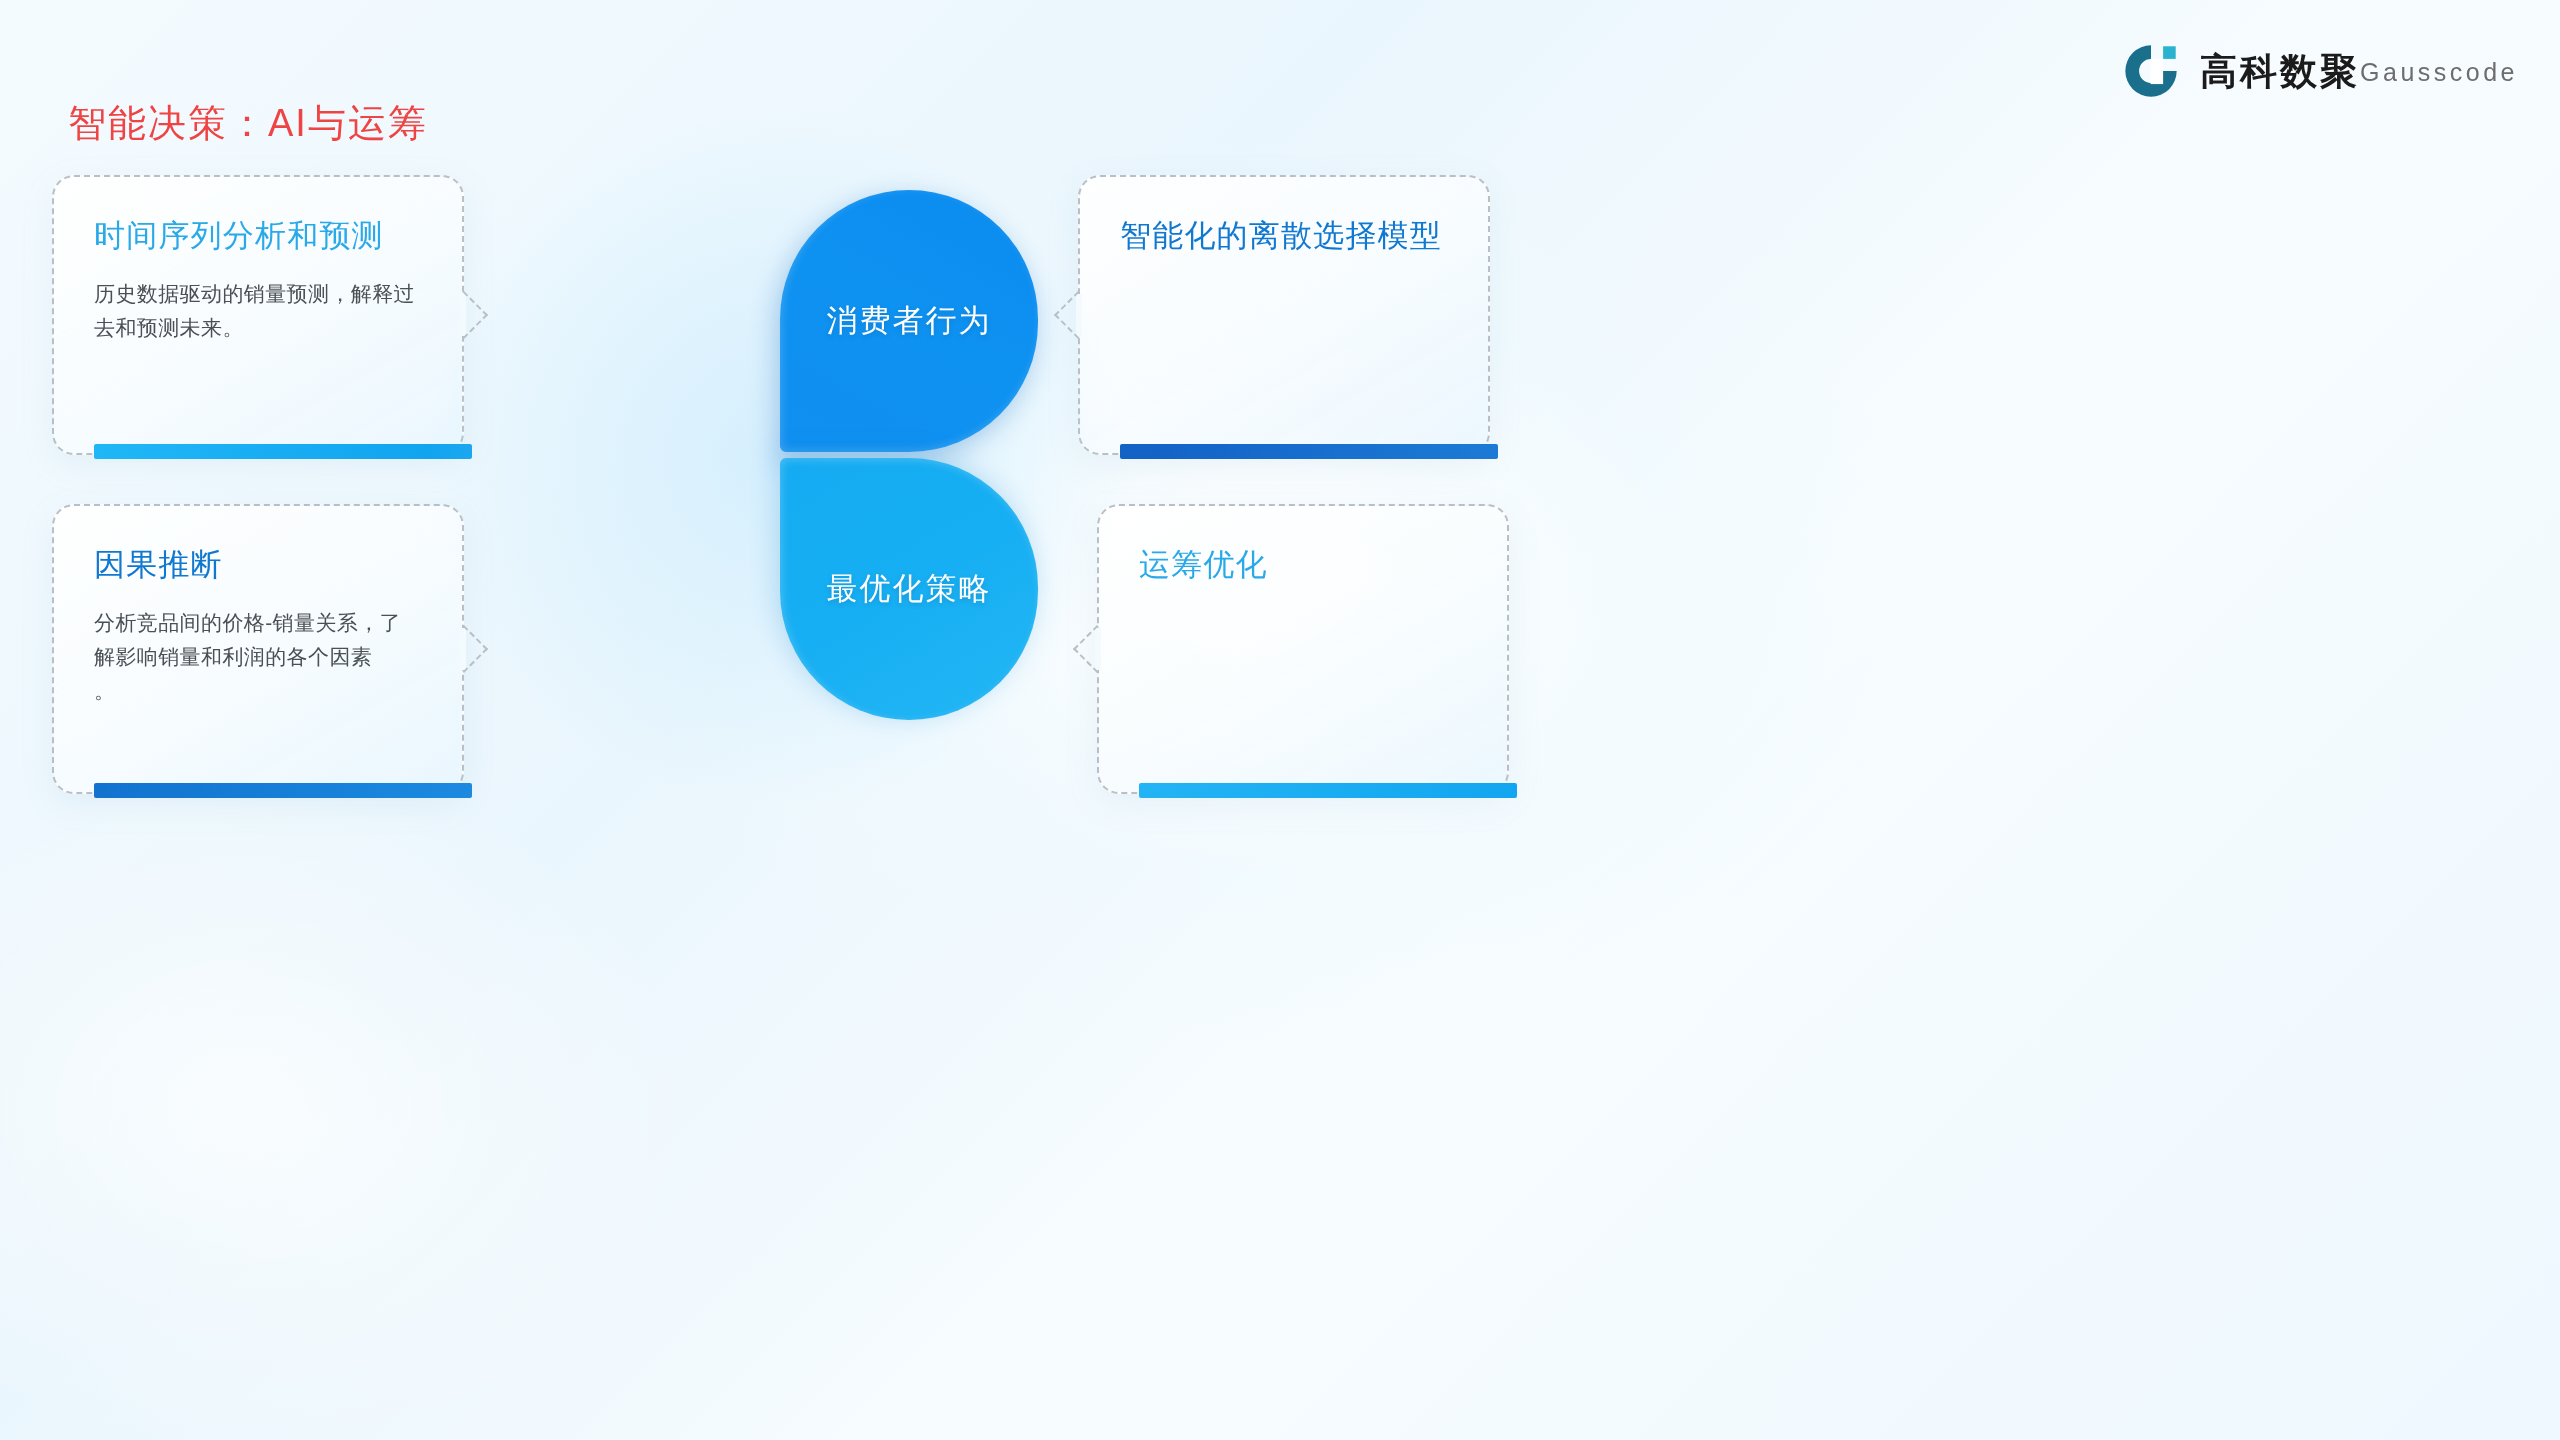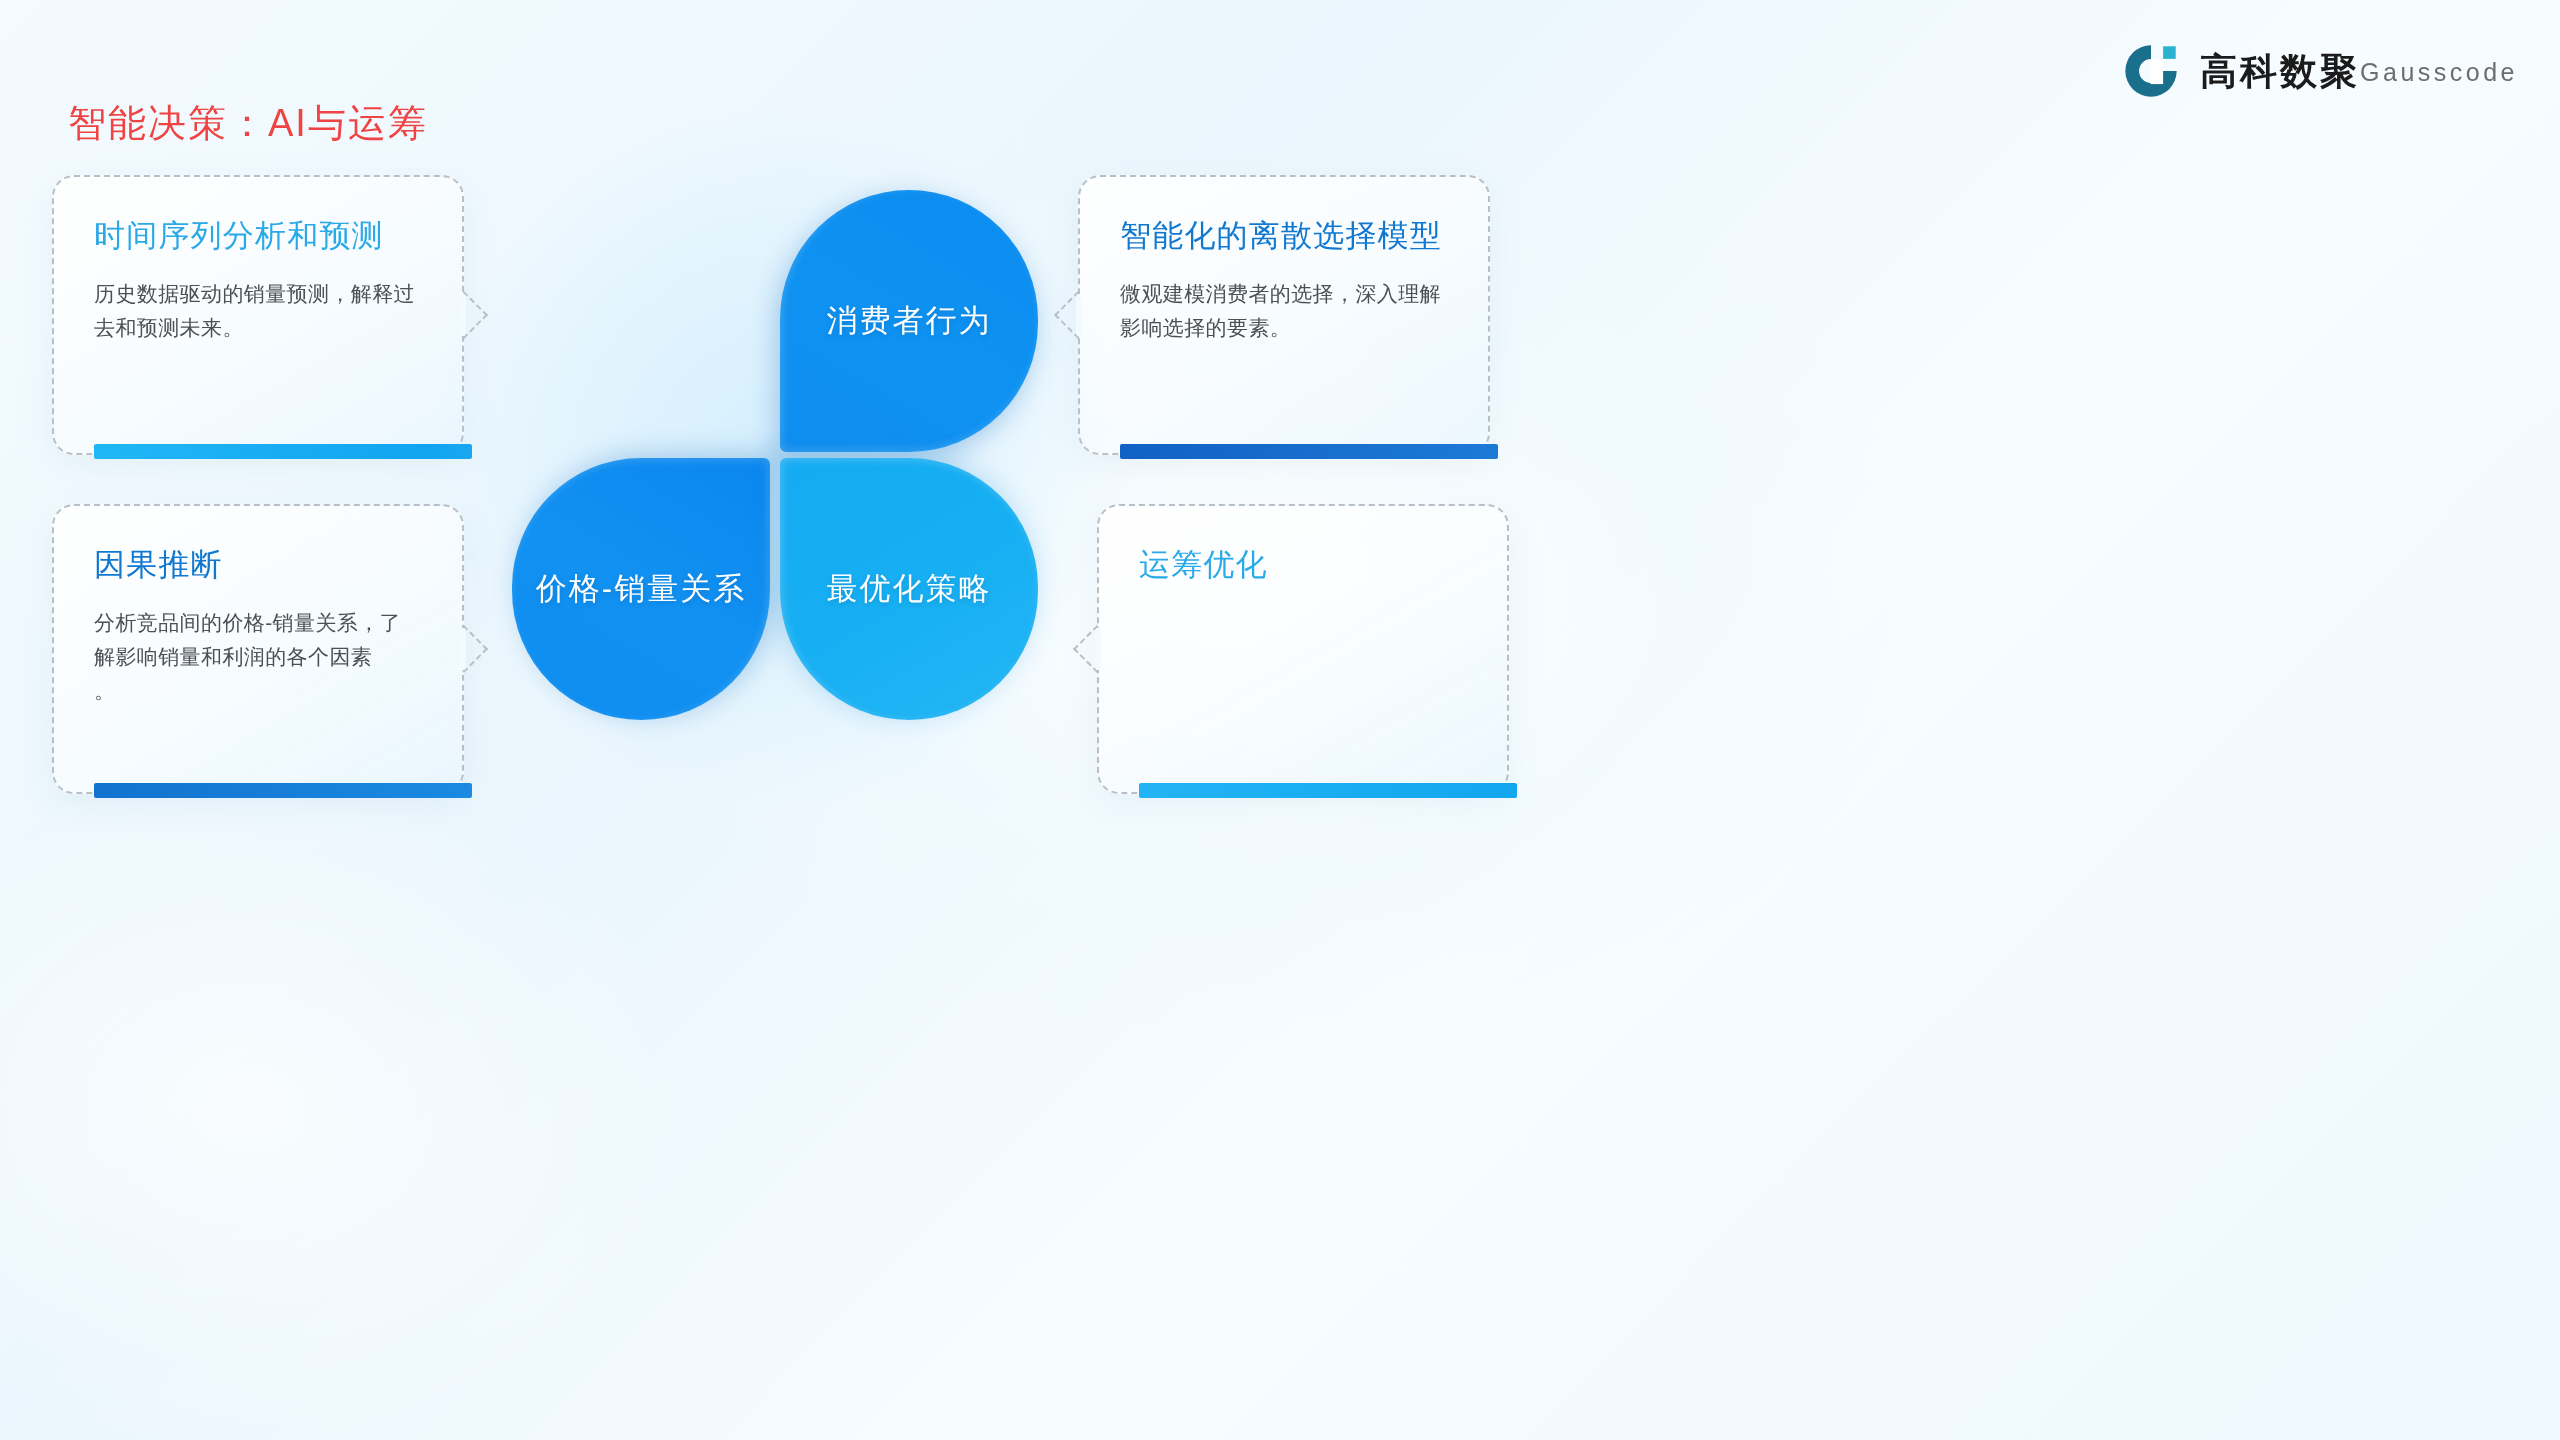--- a/index.html
+++ b/index.html
@@ -167,37 +167,33 @@
   <div class="card-title" style="color:#1178d0">因果推断</div>
   <div class="card-body" style="white-space:pre-line">分析竞品间的价格-销量关系，了解影响销量和利润的各个因素
 。</div>
   <div class="card-accent" style="background:linear-gradient(90deg,#1273cf,#1b8ae0)"></div>
   <div class="notch-mask right"></div>
   <div class="notch right"></div>
 </div>
 
 <div class="card" id="card-tr">
   <div class="card-title" style="color:#1178d0">智能化的离散选择模型</div>
-  <div class="card-body">微观建模消费者的选择，深入理解影响选择的要素。</div>
   <div class="card-accent" style="background:linear-gradient(90deg,#1261c4,#1c7ad6)"></div>
   <div class="notch-mask left"></div>
   <div class="notch left"></div>
 </div>
 
 <div class="card" id="card-br">
   <div class="card-title" style="color:#29a9e8">运筹优化</div>
   <div class="card-accent" style="background:linear-gradient(90deg,#22b4f4,#13a6f0)"></div>
   <div class="notch-mask left"></div>
   <div class="notch left"></div>
 </div>
 
 <div class="flower">
   <div class="flower-halo"></div>
   <div class="petal" id="petal-tr">
     <span>消费者行为</span>
   </div>
-  <div class="petal" id="petal-bl">
-    <span>价格-销量关系</span>
-  </div>
   <div class="petal" id="petal-br">
     <span>最优化策略</span>
   </div>
 </div>
 
 </body></html>

